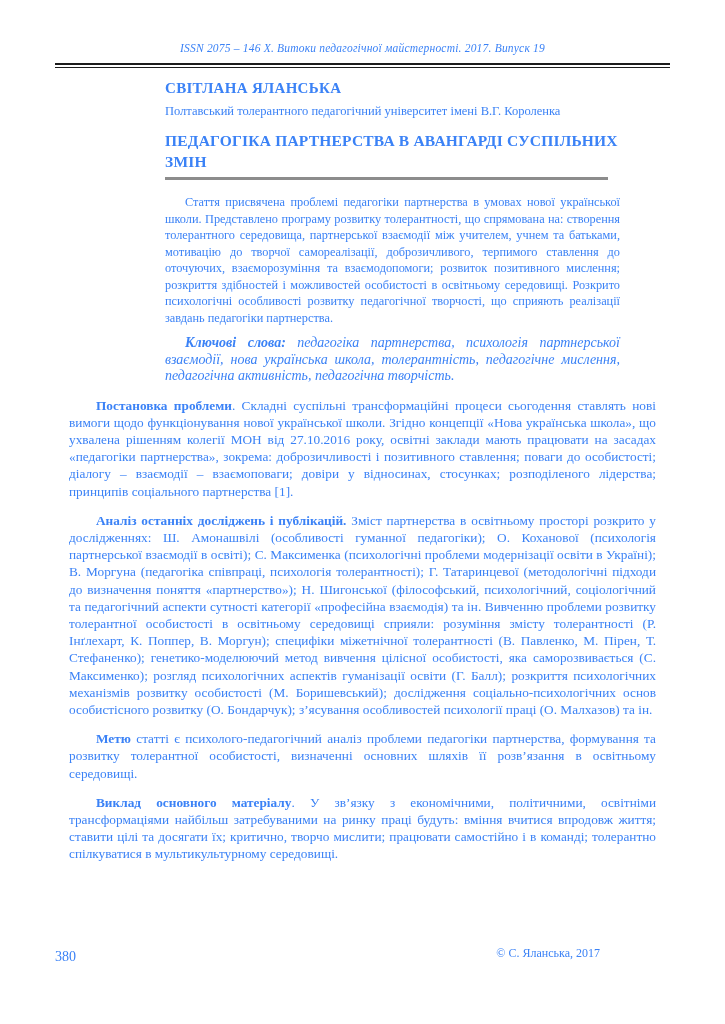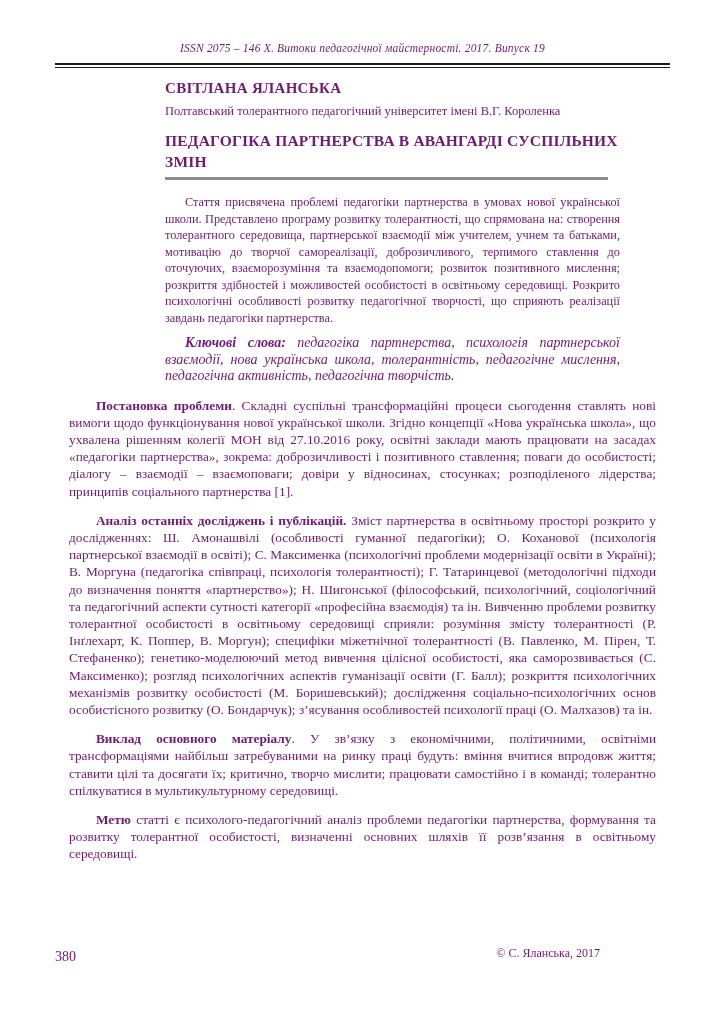--- a/index.html
+++ b/index.html
@@ -1,21 +1,21 @@
 <!DOCTYPE html>
 <html lang="uk"><head>
 <meta charset="utf-8">
 <style>
   html,body{margin:0;padding:0;background:#ffffff;}
   .page{
     position:relative;
     width:725px;height:1024px;
     background:#ffffff;
     font-family:"Liberation Serif","DejaVu Serif",serif;
-    color:#701a75;
+    color:#3b82f6;
     overflow:hidden;
     box-sizing:border-box;
   }
   
   .journal-header{
     margin:42px 55px 0 55px;
     text-align:center;
     font-style:italic;
     font-size:11.5px;
     letter-spacing:.2px;
@@ -124,22 +124,22 @@
     <div class="keywords">
       <span class="kw-label">Ключові слова:</span><span> педагогіка партнерства, психологія партнерської взаємодії, нова українська школа, толерантність, педагогічне мислення, педагогічна активність, педагогічна творчість.</span>
     </div>
   </div>
 
   <div class="main">
     <p><span class="lead">Постановка проблеми</span><span>. Складні суспільні трансформаційні процеси сьогодення ставлять нові вимоги щодо функціонування нової української школи. Згідно концепції «Нова українська школа», що ухвалена рішенням колегії МОН від 27.10.2016 року, освітні заклади мають працювати на засадах «педагогіки партнерства», зокрема: доброзичливості і позитивного ставлення; поваги до особистості; діалогу – взаємодії – взаємоповаги; довіри у відносинах, стосунках; розподіленого лідерства; принципів соціального партнерства [1].</span></p>
 
     <p><span class="lead">Аналіз останніх досліджень і публікацій.</span><span> Зміст партнерства в освітньому просторі розкрито у дослідженнях: Ш. Амонашвілі (особливості гуманної педагогіки); О. Коханової (психологія партнерської взаємодії в освіті); С. Максименка (психологічні проблеми модернізації освіти в Україні); В. Моргуна (педагогіка співпраці, психологія толерантності); Г. Татаринцевої (методологічні підходи до визначення поняття «партнерство»); Н. Шигонської (філософський, психологічний, соціологічний та педагогічний аспекти сутності категорії «професійна взаємодія) та ін. Вивченню проблеми розвитку толерантної особистості в освітньому середовищі сприяли: розуміння змісту толерантності (Р. Інґлехарт, К. Поппер, В. Моргун); специфіки міжетнічної толерантності (В. Павленко, М. Пірен, Т. Стефаненко); генетико-моделюючий метод вивчення цілісної особистості, яка саморозвивається (С. Максименко); розгляд психологічних аспектів гуманізації освіти (Г. Балл); розкриття психологічних механізмів розвитку особистості (М. Боришевський); дослідження соціально-психологічних основ особистісного розвитку (О. Бондарчук); з’ясування особливостей психології праці (О. Малхазов) та ін.</span></p>
 
+    <p><span class="lead">Метю</span><span> статті є психолого-педагогічний аналіз проблеми педагогіки партнерства, формування та розвитку толерантної особистості, визначенні основних шляхів її розв’язання в освітньому середовищі.</span></p>
+
     <p><span class="lead">Виклад основного матеріалу</span><span>. У зв’язку з економічними, політичними, освітніми трансформаціями найбільш затребуваними на ринку праці будуть: вміння вчитися впродовж життя; ставити цілі та досягати їх; критично, творчо мислити; працювати самостійно і в команді; толерантно спілкуватися в мультикультурному середовищі.</span></p>
-
-    <p><span class="lead">Метю</span><span> статті є психолого-педагогічний аналіз проблеми педагогіки партнерства, формування та розвитку толерантної особистості, визначенні основних шляхів її розв’язання в освітньому середовищі.</span></p>
   </div>
 
   <div class="page-number">380</div>
 
   <div class="copyright">© С. Яланська, 2017</div>
 
 </div>
 
 </body></html>

